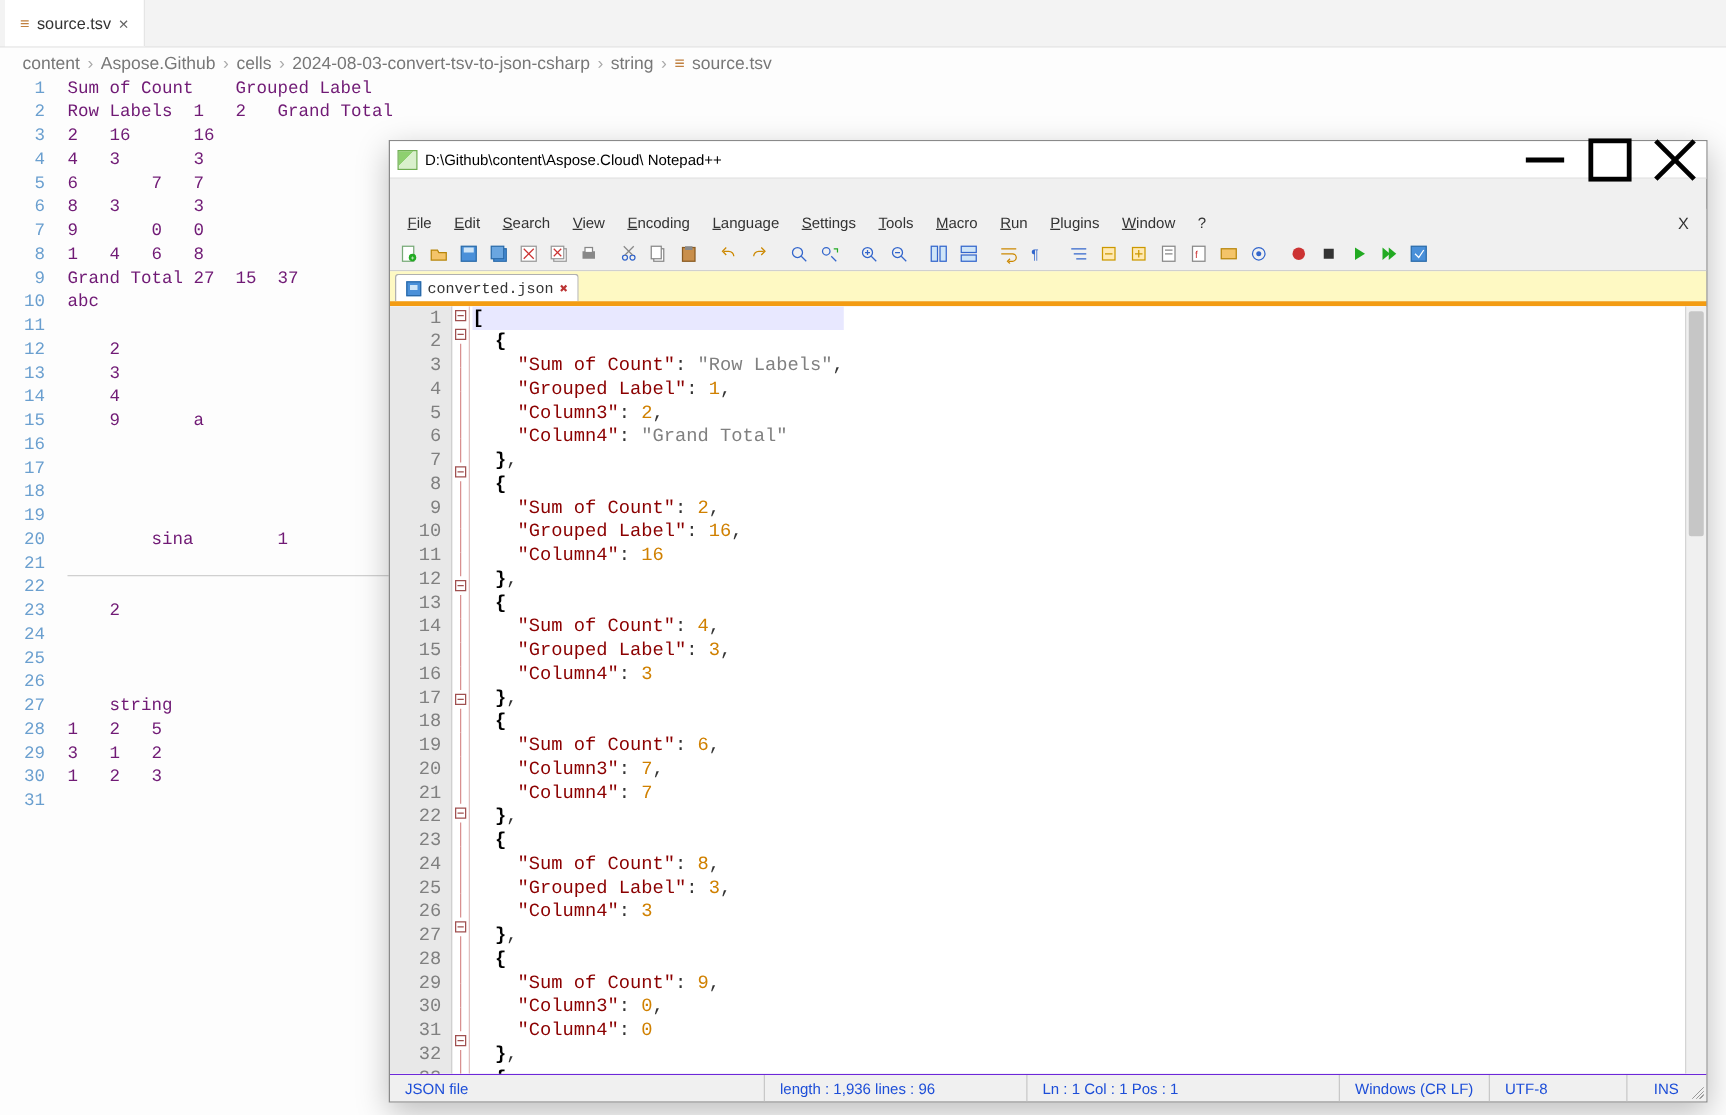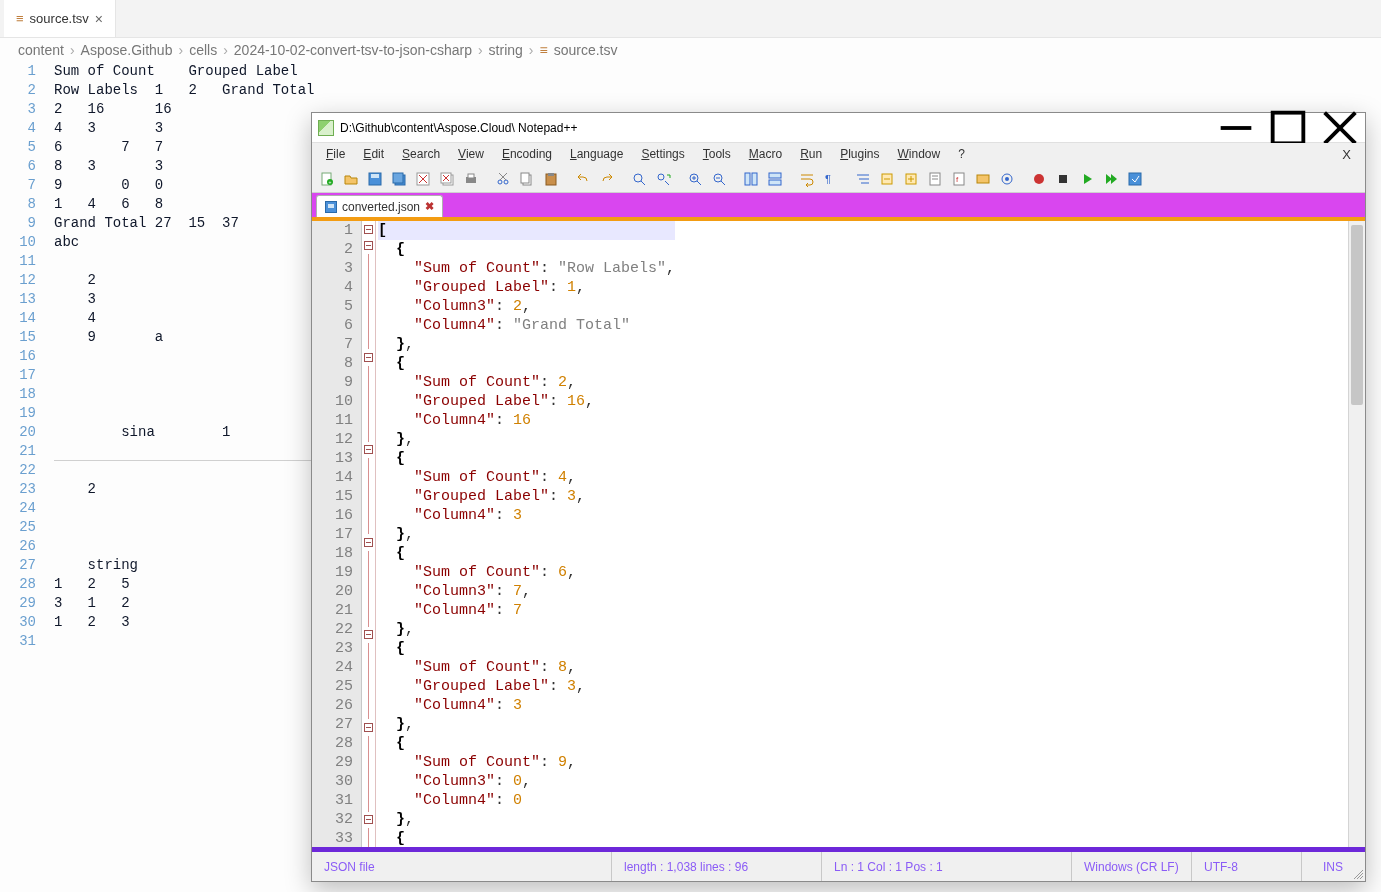--- a/index.html
+++ b/index.html
@@ -53,21 +53,21 @@
     padding-left: 0;
   }
   .vsc-gutter {
     width: 54px;
     text-align: right;
     color: #6a9fcf;
     padding-right: 18px;
     user-select: none;
   }
   .vsc-gutter div { height: 19px; }
-  .vsc-code { color: #0f172a; white-space: pre; }
+  .vsc-code { color: #701a75; white-space: pre; }
   .vsc-code div { height: 19px; }
   .vsc-code .cur { border-bottom: 1px solid #d0d0d0; }
 
   
   .npp-window {
     position: absolute;
     left: 311px;
     top: 112px;
     width: 1055px;
     height: 770px;
@@ -99,20 +99,21 @@
   }
   .npp-winbtn svg { stroke: #000; stroke-width: 1; fill: none; }
   .npp-menubar {
     display: flex;
     align-items: center;
     height: 22px;
     padding: 0 6px;
     gap: 2px;
     font-size: 12px;
     background: #f0f0f0;
+    margin-top: 24px;
   }
   .npp-menuitem { padding: 2px 8px; }
   .npp-menuitem u { text-decoration: underline; }
   .npp-menubar .x-right { margin-left: auto; padding-right: 8px; font-size: 13px; }
   .npp-toolbar {
     display: flex;
     align-items: center;
     height: 28px;
     padding: 2px 4px;
     gap: 2px;
@@ -124,21 +125,22 @@
     display: flex; align-items: center; justify-content: center;
     border-radius: 2px;
   }
   .tb-sep { width: 6px; }
   .tb-btn svg { width: 16px; height: 16px; }
   .npp-tabstrip {
     height: 24px;
     display: flex;
     align-items: flex-end;
     padding-left: 4px;
-    background: #d946ef;
+    background: #fef9c3;
+    font-family: Liberation Mono, monospace;
   }
   .npp-filetab {
     display: flex; align-items: center; gap: 5px;
     height: 22px;
     padding: 0 8px;
     background: #ffffff;
     border: 1px solid #b0b0b0;
     border-bottom: none;
     border-radius: 3px 3px 0 0;
     font-size: 12px;
@@ -209,27 +211,27 @@
   .tok-num   { color: #d08000; }
   .npp-scrollbar {
     position: absolute; right: 0; top: 0; bottom: 0; width: 17px;
     background: #f0f0f0; border-left: 1px solid #d4d4d4;
   }
   .npp-scrollthumb {
     position: absolute; left: 2px; right: 2px; top: 4px; height: 180px;
     background: #c6c6c6; border-radius: 2px;
   }
   .npp-status {
-    height: 34px;
+    height: 22px;
     background: #f0f0f0;
-    border-top: 5px solid #6d28d9;
+    border-top: 1px solid #6d28d9;
     display: flex;
     align-items: center;
     font-size: 12px;
-    color: #8b5cf6;
+    color: #1d4ed8;
   }
   .npp-status .cell { padding: 0 12px; border-right: 1px solid #c8c8c8; height:100%; display:flex; align-items:center; }
   .npp-status .cell:last-child { border-right:none; }
   .resize-grip {
     position:absolute; right:2px; bottom:2px; width:12px; height:12px;
     background:
       linear-gradient(135deg, transparent 60%, #999 60%, #999 65%, transparent 65%,
                                transparent 72%, #999 72%, #999 77%, transparent 77%,
                                transparent 84%, #999 84%, #999 89%, transparent 89%);
   }
@@ -245,21 +247,21 @@
   </div>
 </div>
 
 <div class="vsc-breadcrumbs" id="vsc-breadcrumbs">
     <span>content</span>
     <span class="sep">›</span>
     <span>Aspose.Github</span>
     <span class="sep">›</span>
     <span>cells</span>
     <span class="sep">›</span>
-    <span>2024-10-02-convert-tsv-to-json-csharp</span>
+    <span>2024-08-03-convert-tsv-to-json-csharp</span>
     <span class="sep">›</span>
     <span>string</span>
     <span class="sep">›</span>
     <span class="file-ico">≡</span>
     <span>source.tsv</span>
   </div>
 
 <div class="vsc-editor">
   <div class="vsc-gutter" id="vsc-gutter">
       <div>1</div>
@@ -699,20 +701,20 @@
         </div>
       </div>
     <div class="npp-code" id="npp-code"><div class="row hl"><span class="tok-bracket">[</span></div><div class="row"><span>  </span><span class="tok-bracket">{</span></div><div class="row"><span>    </span><span class="tok-key">"Sum of Count"</span><span>: </span><span class="tok-str">"Row Labels"</span><span class="tok-comma">,</span></div><div class="row"><span>    </span><span class="tok-key">"Grouped Label"</span><span>: </span><span class="tok-num">1</span><span class="tok-comma">,</span></div><div class="row"><span>    </span><span class="tok-key">"Column3"</span><span>: </span><span class="tok-num">2</span><span class="tok-comma">,</span></div><div class="row"><span>    </span><span class="tok-key">"Column4"</span><span>: </span><span class="tok-str">"Grand Total"</span></div><div class="row"><span>  </span><span class="tok-bracket">}</span><span class="tok-comma">,</span></div><div class="row"><span>  </span><span class="tok-bracket">{</span></div><div class="row"><span>    </span><span class="tok-key">"Sum of Count"</span><span>: </span><span class="tok-num">2</span><span class="tok-comma">,</span></div><div class="row"><span>    </span><span class="tok-key">"Grouped Label"</span><span>: </span><span class="tok-num">16</span><span class="tok-comma">,</span></div><div class="row"><span>    </span><span class="tok-key">"Column4"</span><span>: </span><span class="tok-num">16</span></div><div class="row"><span>  </span><span class="tok-bracket">}</span><span class="tok-comma">,</span></div><div class="row"><span>  </span><span class="tok-bracket">{</span></div><div class="row"><span>    </span><span class="tok-key">"Sum of Count"</span><span>: </span><span class="tok-num">4</span><span class="tok-comma">,</span></div><div class="row"><span>    </span><span class="tok-key">"Grouped Label"</span><span>: </span><span class="tok-num">3</span><span class="tok-comma">,</span></div><div class="row"><span>    </span><span class="tok-key">"Column4"</span><span>: </span><span class="tok-num">3</span></div><div class="row"><span>  </span><span class="tok-bracket">}</span><span class="tok-comma">,</span></div><div class="row"><span>  </span><span class="tok-bracket">{</span></div><div class="row"><span>    </span><span class="tok-key">"Sum of Count"</span><span>: </span><span class="tok-num">6</span><span class="tok-comma">,</span></div><div class="row"><span>    </span><span class="tok-key">"Column3"</span><span>: </span><span class="tok-num">7</span><span class="tok-comma">,</span></div><div class="row"><span>    </span><span class="tok-key">"Column4"</span><span>: </span><span class="tok-num">7</span></div><div class="row"><span>  </span><span class="tok-bracket">}</span><span class="tok-comma">,</span></div><div class="row"><span>  </span><span class="tok-bracket">{</span></div><div class="row"><span>    </span><span class="tok-key">"Sum of Count"</span><span>: </span><span class="tok-num">8</span><span class="tok-comma">,</span></div><div class="row"><span>    </span><span class="tok-key">"Grouped Label"</span><span>: </span><span class="tok-num">3</span><span class="tok-comma">,</span></div><div class="row"><span>    </span><span class="tok-key">"Column4"</span><span>: </span><span class="tok-num">3</span></div><div class="row"><span>  </span><span class="tok-bracket">}</span><span class="tok-comma">,</span></div><div class="row"><span>  </span><span class="tok-bracket">{</span></div><div class="row"><span>    </span><span class="tok-key">"Sum of Count"</span><span>: </span><span class="tok-num">9</span><span class="tok-comma">,</span></div><div class="row"><span>    </span><span class="tok-key">"Column3"</span><span>: </span><span class="tok-num">0</span><span class="tok-comma">,</span></div><div class="row"><span>    </span><span class="tok-key">"Column4"</span><span>: </span><span class="tok-num">0</span></div><div class="row"><span>  </span><span class="tok-bracket">}</span><span class="tok-comma">,</span></div><div class="row"><span>  </span><span class="tok-bracket">{</span></div><div class="row"><span>    </span><span class="tok-key">"Sum of Count"</span><span>: </span><span class="tok-num">1</span><span class="tok-comma">,</span></div></div>
     <div class="npp-scrollbar">
       <div class="npp-scrollthumb"></div>
     </div>
   </div>
 
   <div class="npp-status">
     <div class="cell" style="flex:0 0 300px">JSON file</div>
-    <div class="cell" style="flex:0 0 210px">length : 1,038    lines : 96</div>
+    <div class="cell" style="flex:0 0 210px">length : 1,936    lines : 96</div>
     <div class="cell" style="flex:0 0 250px">Ln : 1    Col : 1    Pos : 1</div>
     <div class="cell" style="flex:0 0 120px">Windows (CR LF)</div>
     <div class="cell" style="flex:0 0 110px">UTF-8</div>
     <div class="cell" style="flex:1; justify-content:flex-end; padding-right:22px">INS</div>
   </div>
   <div class="resize-grip"></div>
 </div>
 
 </body></html>

